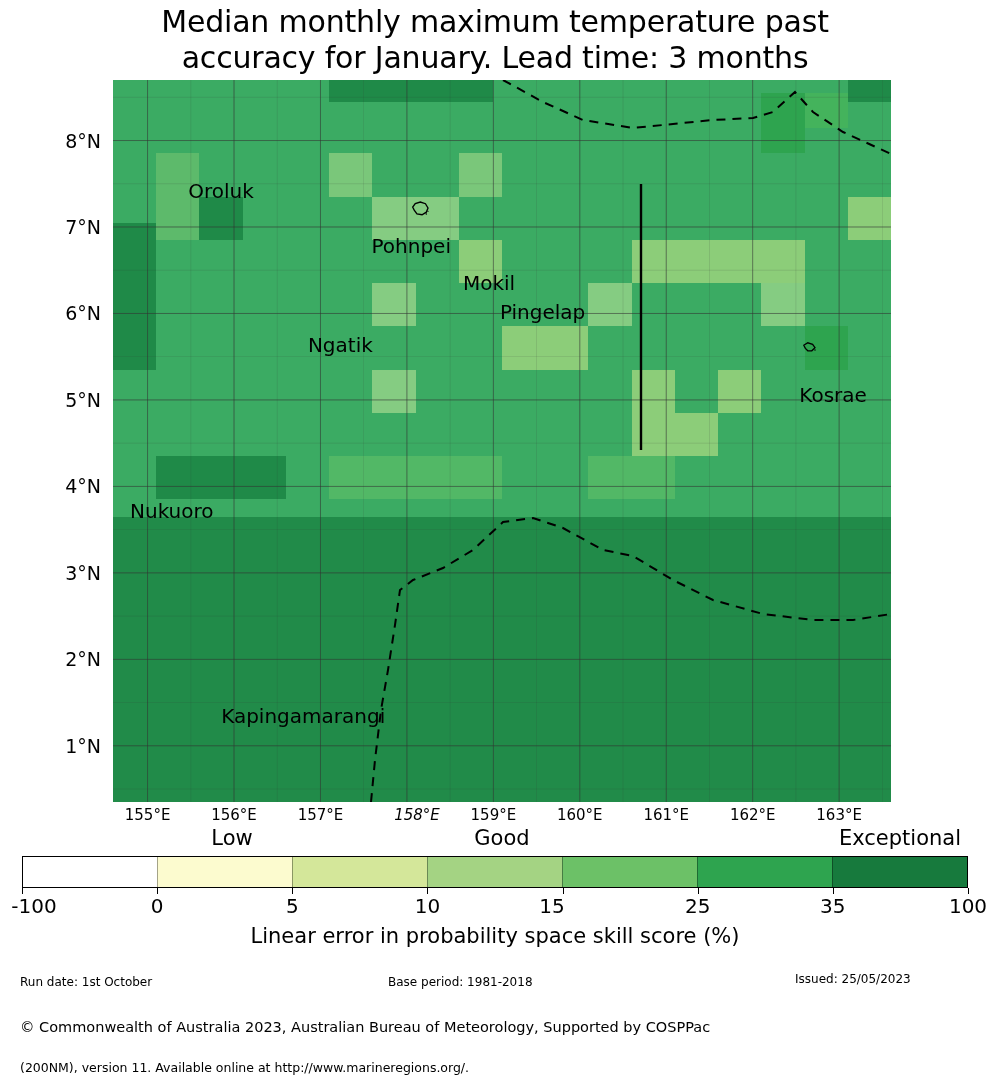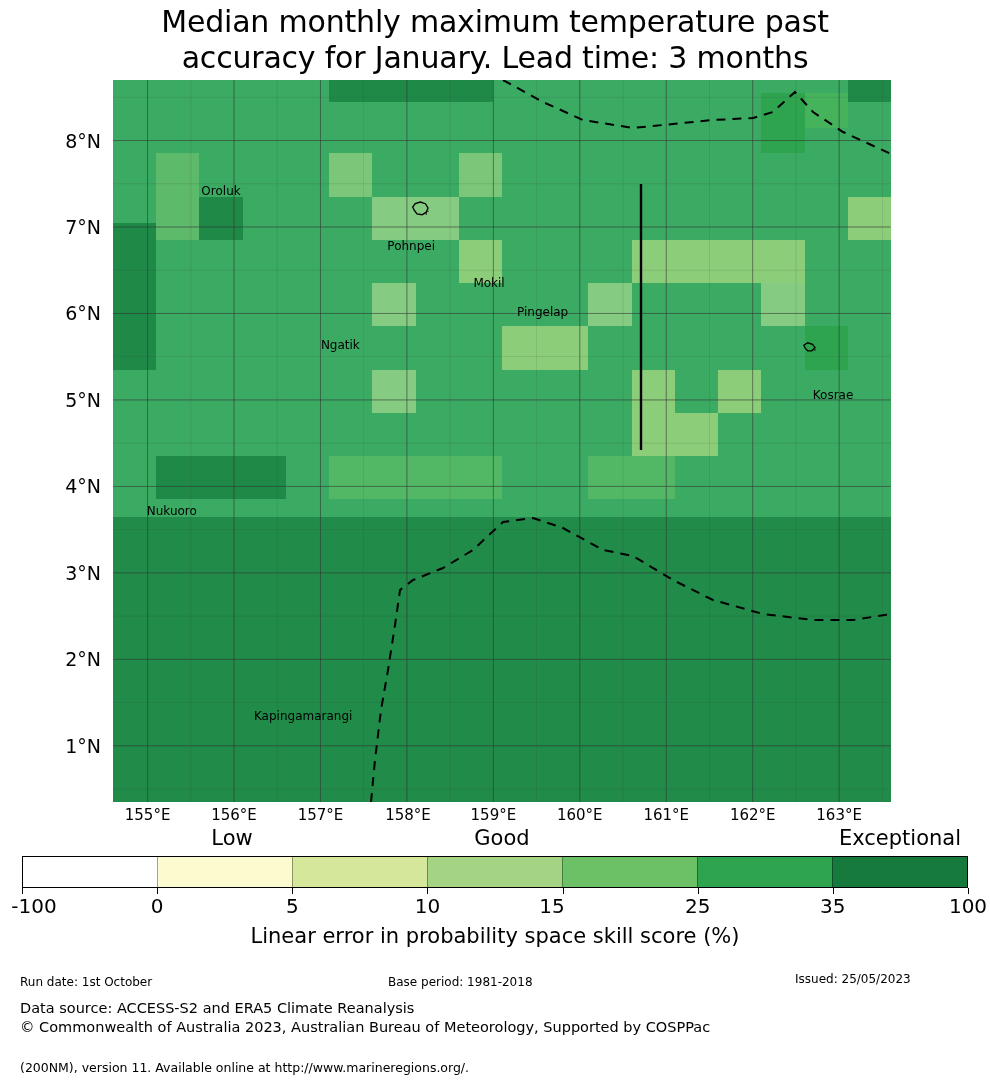--- a/index.html
+++ b/index.html
@@ -28,21 +28,21 @@
     overflow:hidden;
     background:#3bab63;
   }
   .cell{ position:absolute; }
 
   #gridlines{ position:absolute; left:0; top:0; width:100%; height:100%; pointer-events:none; }
   #coast{ position:absolute; left:0; top:0; width:100%; height:100%; pointer-events:none; }
 
   .maplabel{
     position:absolute;
-    font-size:12px;
+    font-size:20px;
     font-family:"DejaVu Sans", sans-serif;
     color:#000; white-space:nowrap;
     transform:translate(-50%,-50%);
     pointer-events:none;
   }
   .ytick-wrap{ position:absolute; left:0; top:0; width:113px; }
   .ytick-lab{
     position:absolute; right:12px; font-size:19px;
     transform:translateY(-50%); text-align:right; white-space:nowrap;
   }
@@ -223,21 +223,21 @@
         <div class="maplabel" style="left: 720.082px; top: 314.74px;">Kosrae</div>
         <div class="maplabel" style="left: 58.7822px; top: 430.606px;">Nukuoro</div>
         <div class="maplabel" style="left: 190.178px; top: 635.533px;">Kapingamarangi</div>
       </div>
   </div>
 
   <div id="xaxis">
       <div class="xtick-lab" style="left: 147.578px;">155°E</div>
       <div class="xtick-lab" style="left: 234.022px;">156°E</div>
       <div class="xtick-lab" style="left: 320.467px;">157°E</div>
-      <div class="xtick-lab" style="left: 408px;">158°E</div>
+      <div class="xtick-lab" style="left: 417px; font-style: italic;">158°E</div>
       <div class="xtick-lab" style="left: 493.356px;">159°E</div>
       <div class="xtick-lab" style="left: 579.8px;">160°E</div>
       <div class="xtick-lab" style="left: 666.244px;">161°E</div>
       <div class="xtick-lab" style="left: 752.689px;">162°E</div>
       <div class="xtick-lab" style="left: 839.133px;">163°E</div>
     </div>
 
   <div id="cbar-wrap">
     <div id="cbar-cats">
         <div class="cbar-cat" style="left: 232px; transform: translateX(-50%);">Low</div>
@@ -270,17 +270,16 @@
         <div class="cbar-ticklab" style="left: 832.857px;">35</div>
         <div class="cbar-tick" style="left: 968px;"></div>
         <div class="cbar-ticklab" style="left: 968px;">100</div>
       </div>
     <div id="cbar-title">Linear error in probability space skill score (%)</div>
   </div>
 
   <div class="ft ft-a" style="left:20px; top:975px;">Run date: 1st October</div>
   <div class="ft ft-a" style="left:388px; top:975px;">Base period: 1981-2018</div>
   <div class="ft ft-a" style="left:795px; top:972px;">Issued: 25/05/2023</div>
-  <div class="ft ft-b" style="left:20px; top:1000px;">Data source: ACCESS-S2 and ERA5 Climate Reanalysis</div>
   <div class="ft ft-b" style="left:20px; top:1019px;">© Commonwealth of Australia 2023, Australian Bureau of Meteorology, Supported by COSPPac</div>
   <div class="ft ft-c" style="left:20px; top:1060px;">(200NM), version 11. Available online at http://www.marineregions.org/.</div>
 
 </div>
 
 </body></html>

